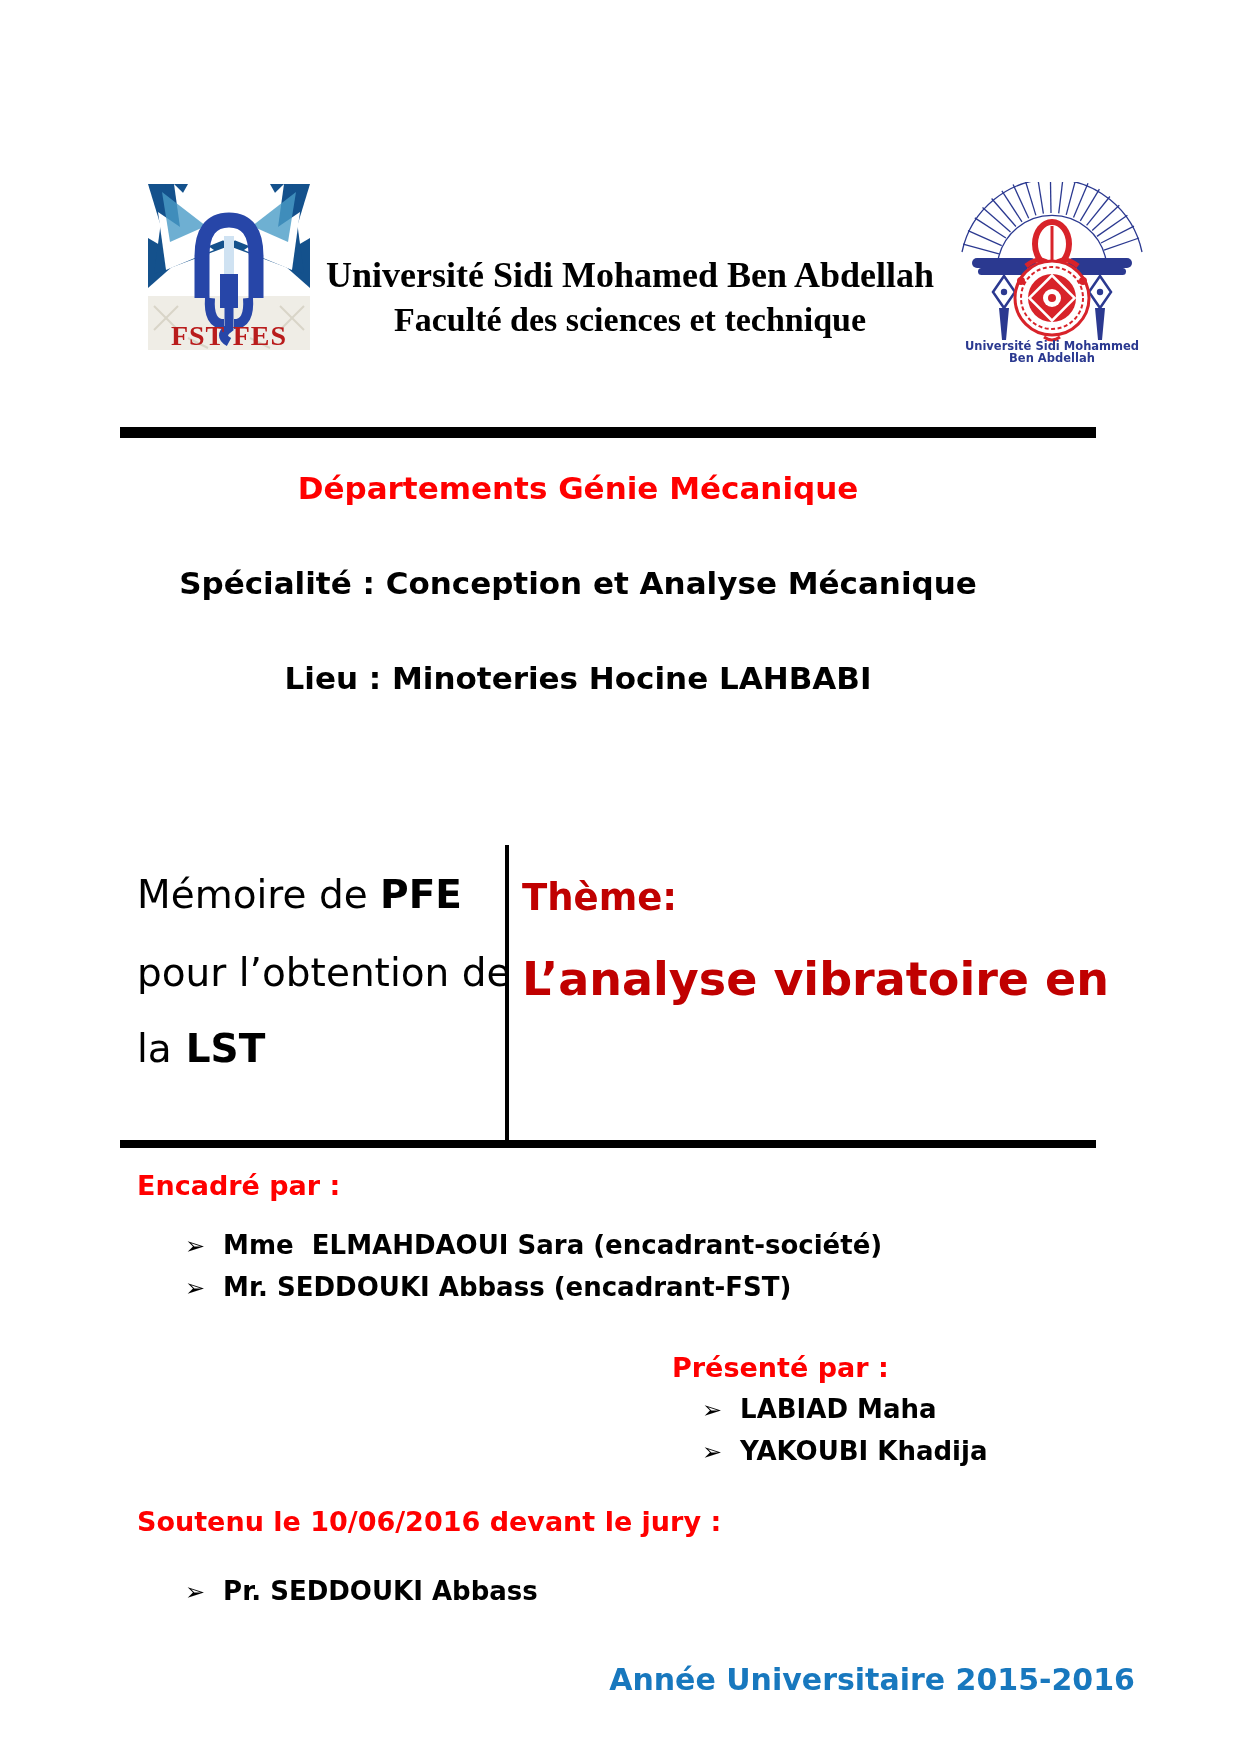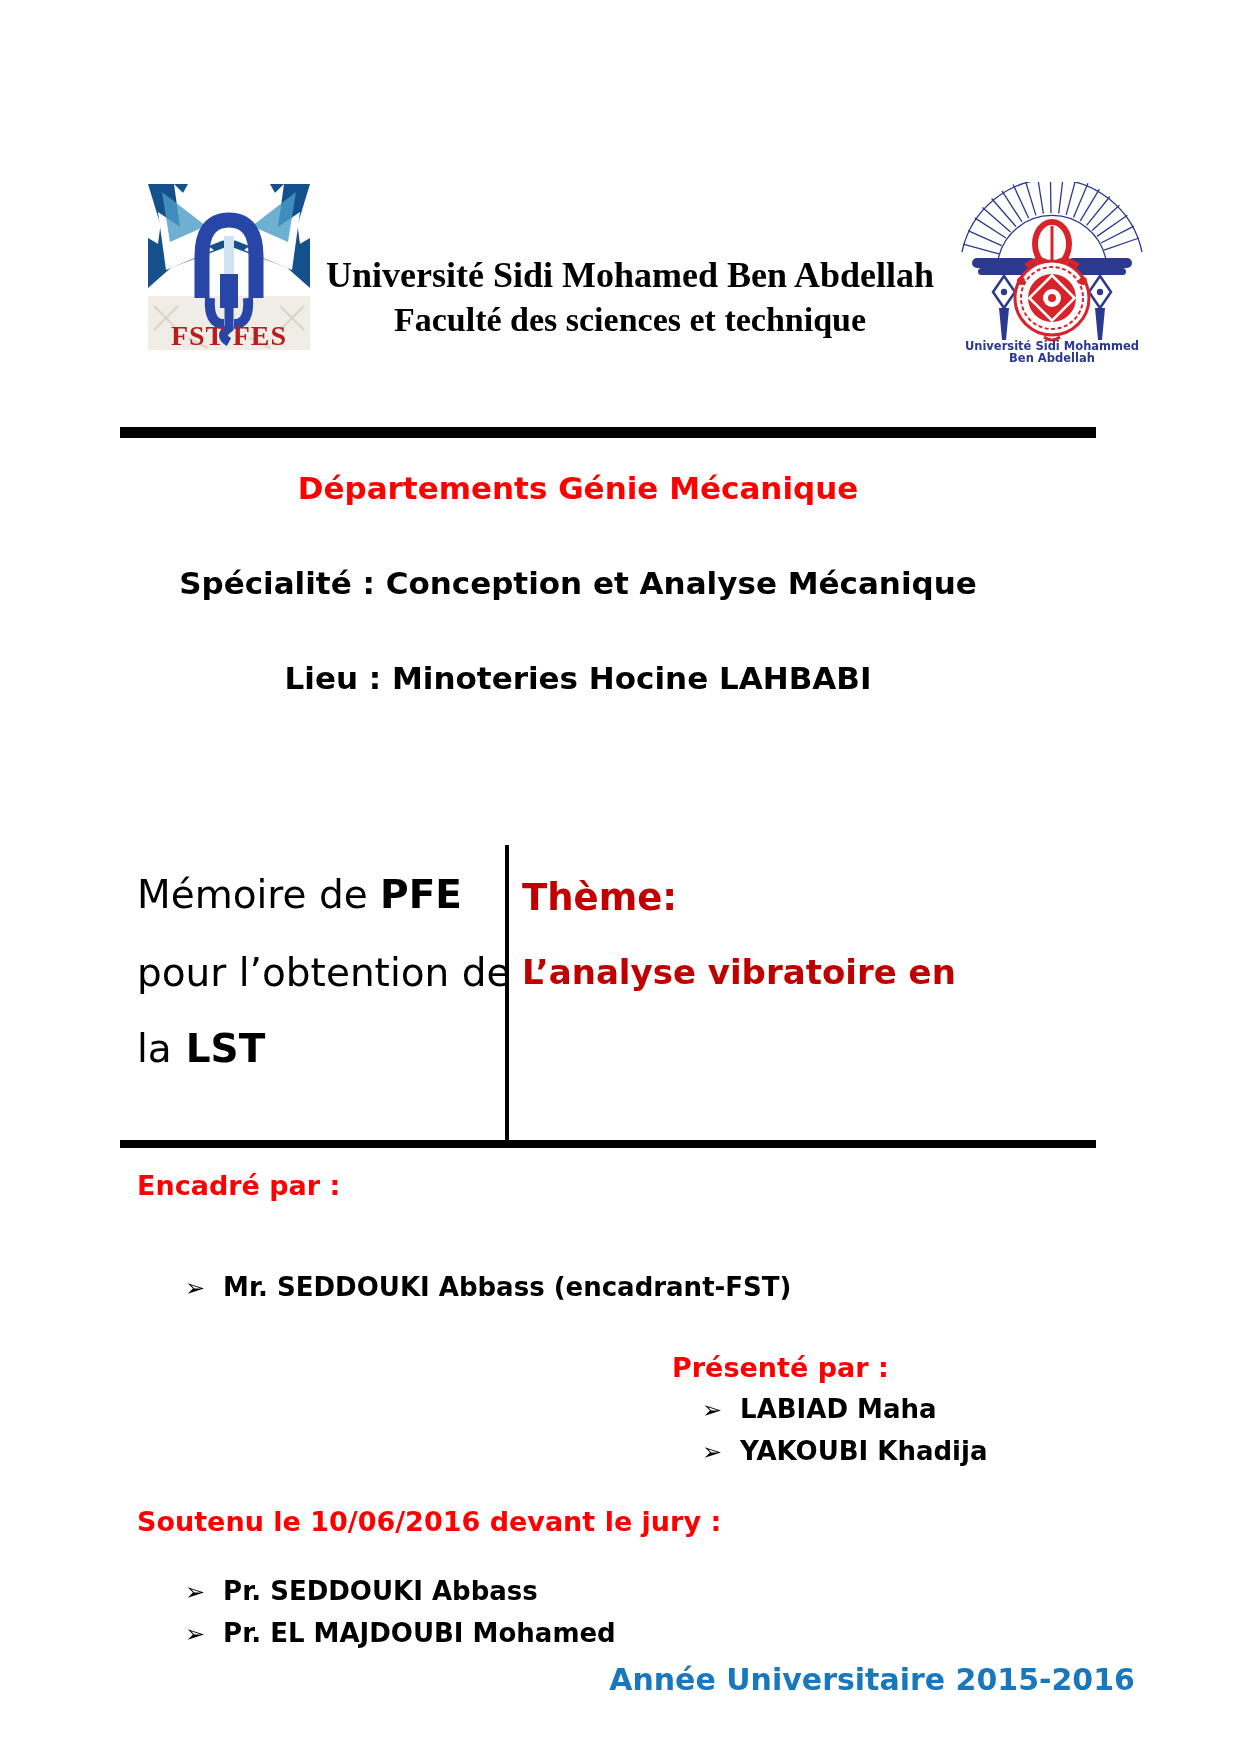--- a/index.html
+++ b/index.html
@@ -30,21 +30,21 @@
 
   
   .memoir-line{position:absolute;left:137px;font-size:39px;color:#000;}
   .memoir-l1{top:872px;}
   .memoir-l2{top:950px;}
   .memoir-l3{top:1026px;}
   .memoir-line .b{font-weight:bold;}
   .memoir-line .gap{display:inline-block;width:14px;}
   .vdivider{position:absolute;left:505px;top:845px;width:4px;height:295px;background:#000;}
   .theme-label{position:absolute;left:522px;top:876px;color:#c00000;font-size:37px;font-weight:bold;}
-  .theme-l1{position:absolute;left:522px;top:952px;color:#c00000;font-size:34px;font-weight:bold;}
+  .theme-l1{position:absolute;left:522px;top:952px;color:#c00000;font-size:46px;font-weight:bold;}
   .theme-l2{position:absolute;left:522px;top:1055px;color:#c00000;font-size:34px;font-weight:bold;}
 
   
   .red-heading{position:absolute;color:#ff0000;font-weight:bold;font-size:27px;}
   .h-encadre{left:137px;top:1170px;}
   .h-presente{left:672px;top:1352px;}
   .h-soutenu{left:137px;top:1506px;}
   .li{position:absolute;font-size:26px;font-weight:bold;color:#000;white-space:pre;}
   .li .arrow{font-weight:normal;font-size:24px;margin-right:18px;}
   .li-enc1{left:185px;top:1230px;}
@@ -186,25 +186,25 @@
   <div class="memoir-line memoir-l3"><span>la</span><span class="gap"></span><span class="b">LST</span></div>
 
   <div class="vdivider"></div>
 
   <div class="theme-label">Thème:</div>
   <div class="theme-l1">L’analyse vibratoire en</div>
 
   <div class="rule rule-bottom"></div>
 
   <div class="red-heading h-encadre">Encadré par :</div>
+  <div class="li li-enc1"><span class="arrow">➢</span><span>Mme  ELMAHDAOUI Sara (encadrant-société)</span></div>
   <div class="li li-enc2"><span class="arrow">➢</span><span>Mr. SEDDOUKI Abbass (encadrant-FST)</span></div>
 
   <div class="red-heading h-presente">Présenté par :</div>
   <div class="li li-pre1"><span class="arrow">➢</span><span>LABIAD Maha</span></div>
   <div class="li li-pre2"><span class="arrow">➢</span><span>YAKOUBI Khadija</span></div>
 
   <div class="red-heading h-soutenu">Soutenu le 10/06/2016 devant le jury :</div>
   <div class="li li-jur1"><span class="arrow">➢</span><span>Pr. SEDDOUKI Abbass</span></div>
-  <div class="li li-jur2"><span class="arrow">➢</span><span>Pr. EL MAJDOUBI Mohamed</span></div>
 
   <div class="year">Année Universitaire 2015-2016</div>
 
 </div>
 
 </body></html>

